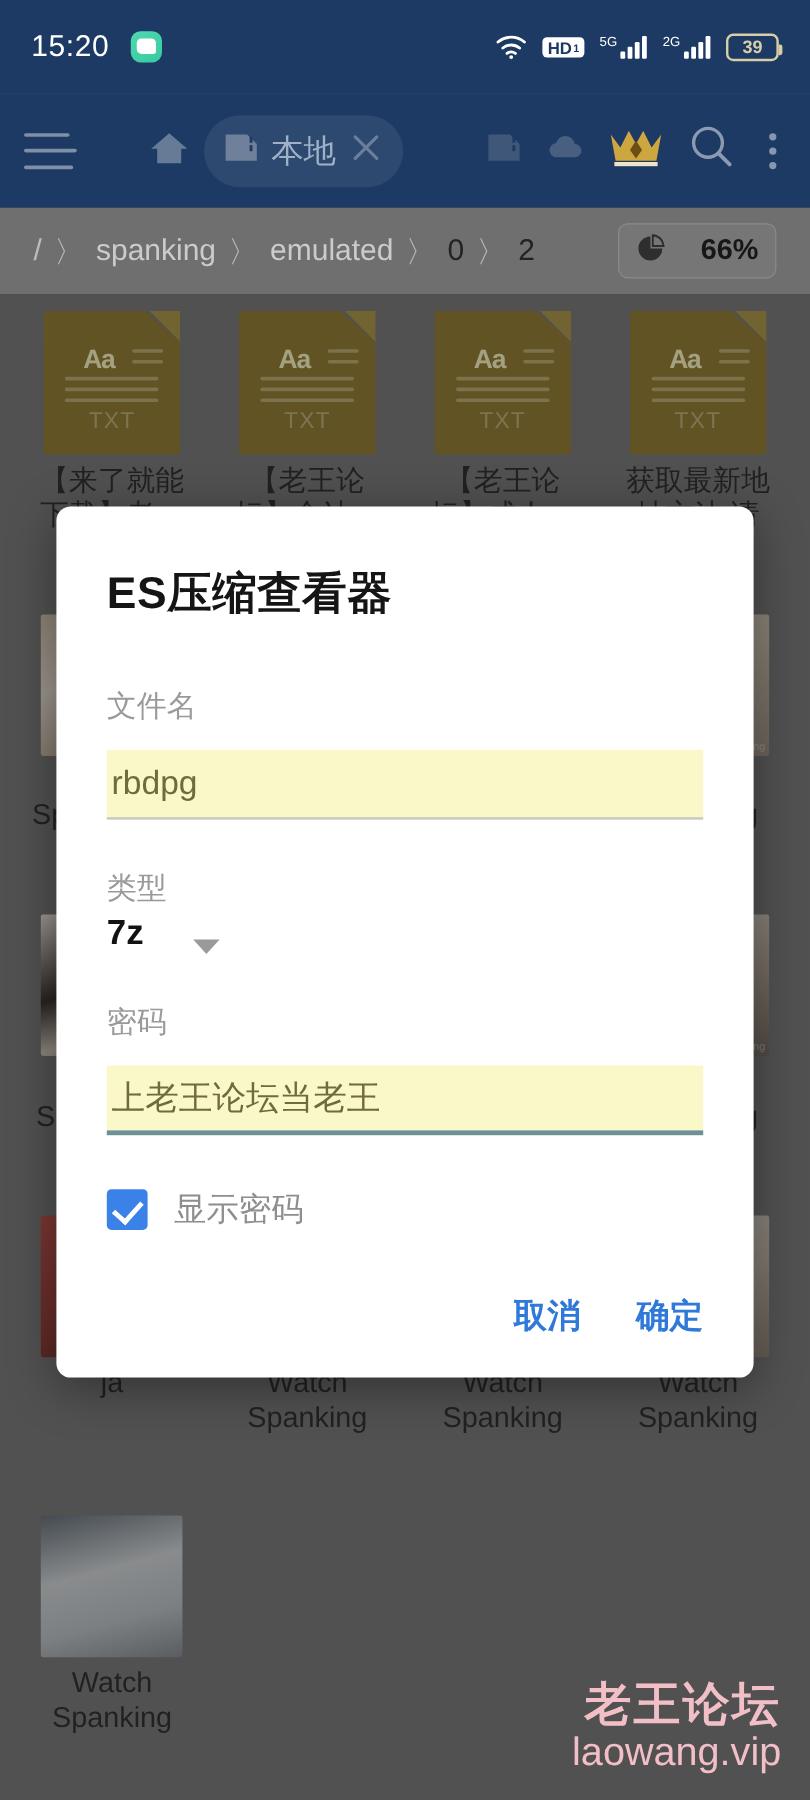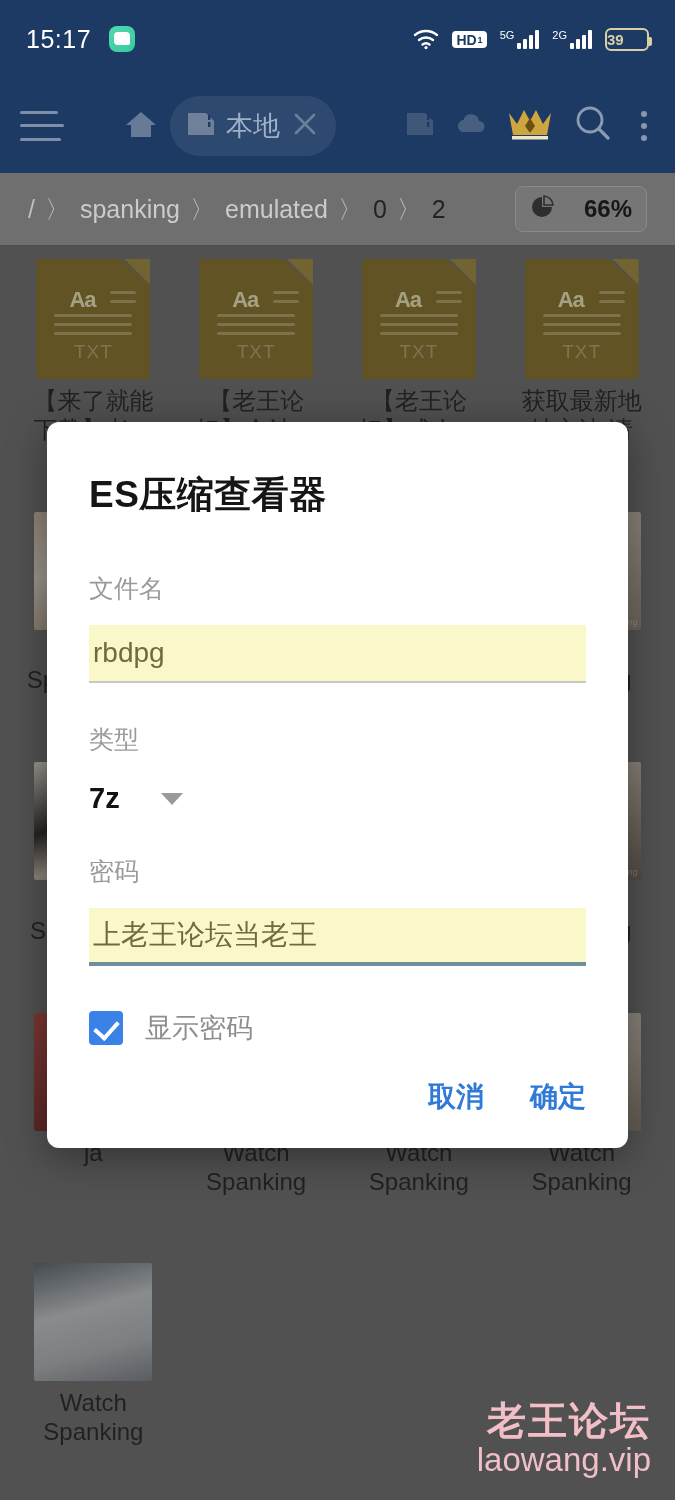--- a/index.html
+++ b/index.html
@@ -42,21 +42,21 @@
   }
   .ic-hd small { font-size:9px; line-height:1.4; }
   .sig { display:flex; align-items:flex-end; gap:3px; }
   .sig .lbl { color:#fff; font-size:11px; line-height:1; align-self:flex-start; margin-bottom:2px;}
   .bars { display:flex; align-items:flex-end; gap:2px; height:19px; }
   .bars i { width:4px; background:#fff; display:block; border-radius:1px; }
   .bars i:nth-child(1){height:6px}.bars i:nth-child(2){height:10px}
   .bars i:nth-child(3){height:14px}.bars i:nth-child(4){height:19px}
   .battery {
     width:44px; height:23px; border:2px solid #d8cfa8; border-radius:6px;
-    display:flex; align-items:center; position:relative;
+    display:flex; align-items:center; justify-content:center; position:relative;
   }
   .battery::after{ content:""; position:absolute; right:-5px; top:7px; width:3px; height:9px;
     background:#d8cfa8; border-radius:0 2px 2px 0; }
   .battery .lvl { font-size:15px; color:#d8cfa8; font-weight:bold; line-height:1; }
 
   
   .toolbar {
     position:absolute; top:78px; left:0; width:675px; height:95px;
     background:#1c3a63; display:flex; align-items:center; padding:0 20px;
   }
@@ -153,21 +153,21 @@
   .field { margin-top:52px; }
   .field.tight { margin-top:40px; }
   .fld-label { font-size:25px; color:#9a9a9a; }
   .fld-input {
     margin-top:20px; height:58px; background:#faf8c9;
     display:flex; align-items:center; padding:0 4px;
     font-size:28px; color:#6f6b40;
     border-bottom:2px solid #c9c9c0;
   }
   .fld-input.focused { border-bottom:4px solid #6f8f9b; }
-  .select-row { margin-top:26px; display:flex; align-items:center; gap:41px; }
+  .select-row { margin-top:6px; display:flex; align-items:flex-end; gap:41px; }
   .select-val { font-size:29px; color:#121212; font-weight:bold; }
   .caret { width:0; height:0; border-left:11px solid transparent; border-right:11px solid transparent;
     border-top:12px solid #9a9a9a; }
   .check-row { margin-top:44px; display:flex; align-items:center; gap:22px; }
   .cbox { width:34px; height:34px; border-radius:4px; background:#3b82e8; position:relative; }
   .cbox::after {
     content:""; position:absolute; left:10px; top:5px; width:11px; height:19px;
     border:solid #fff; border-width:0 4px 4px 0; transform:rotate(42deg);
   }
   .check-label { font-size:27px; color:#8e8e8e; }
@@ -327,21 +327,21 @@
           <path d="M12 3 A10 10 0 1 0 22 13 L12 13 Z" fill="#2e2e2e"></path>
           <path d="M14 2 L14 11 L23 11 A9.6 9.6 0 0 0 14 2 Z" fill="none" stroke="#2e2e2e" stroke-width="1.6"></path>
         </svg>
       </span>
       <span class="pct">66%</span>
     </div>
   </div>
 
   <div class="statusbar" style="z-index:4;">
     <div class="sb-left">
-      <span class="sb-time">15:17</span>
+      <span class="sb-time">15:20</span>
       <span class="sb-notif"></span>
     </div>
     <div class="sb-right">
       <span class="ic-wifi">
         <svg width="26" height="22" viewBox="0 0 26 22">
           <path d="M2 7 A17 17 0 0 1 24 7" stroke="#fff" stroke-width="2.4" fill="none" stroke-linecap="round"></path>
           <path d="M6 12 A11 11 0 0 1 20 12" stroke="#fff" stroke-width="2.4" fill="none" stroke-linecap="round"></path>
           <path d="M9.5 16.5 A6 6 0 0 1 16.5 16.5" stroke="#fff" stroke-width="2.4" fill="none" stroke-linecap="round"></path>
           <circle cx="13" cy="19.6" r="1.6" fill="#fff"></circle>
         </svg>

